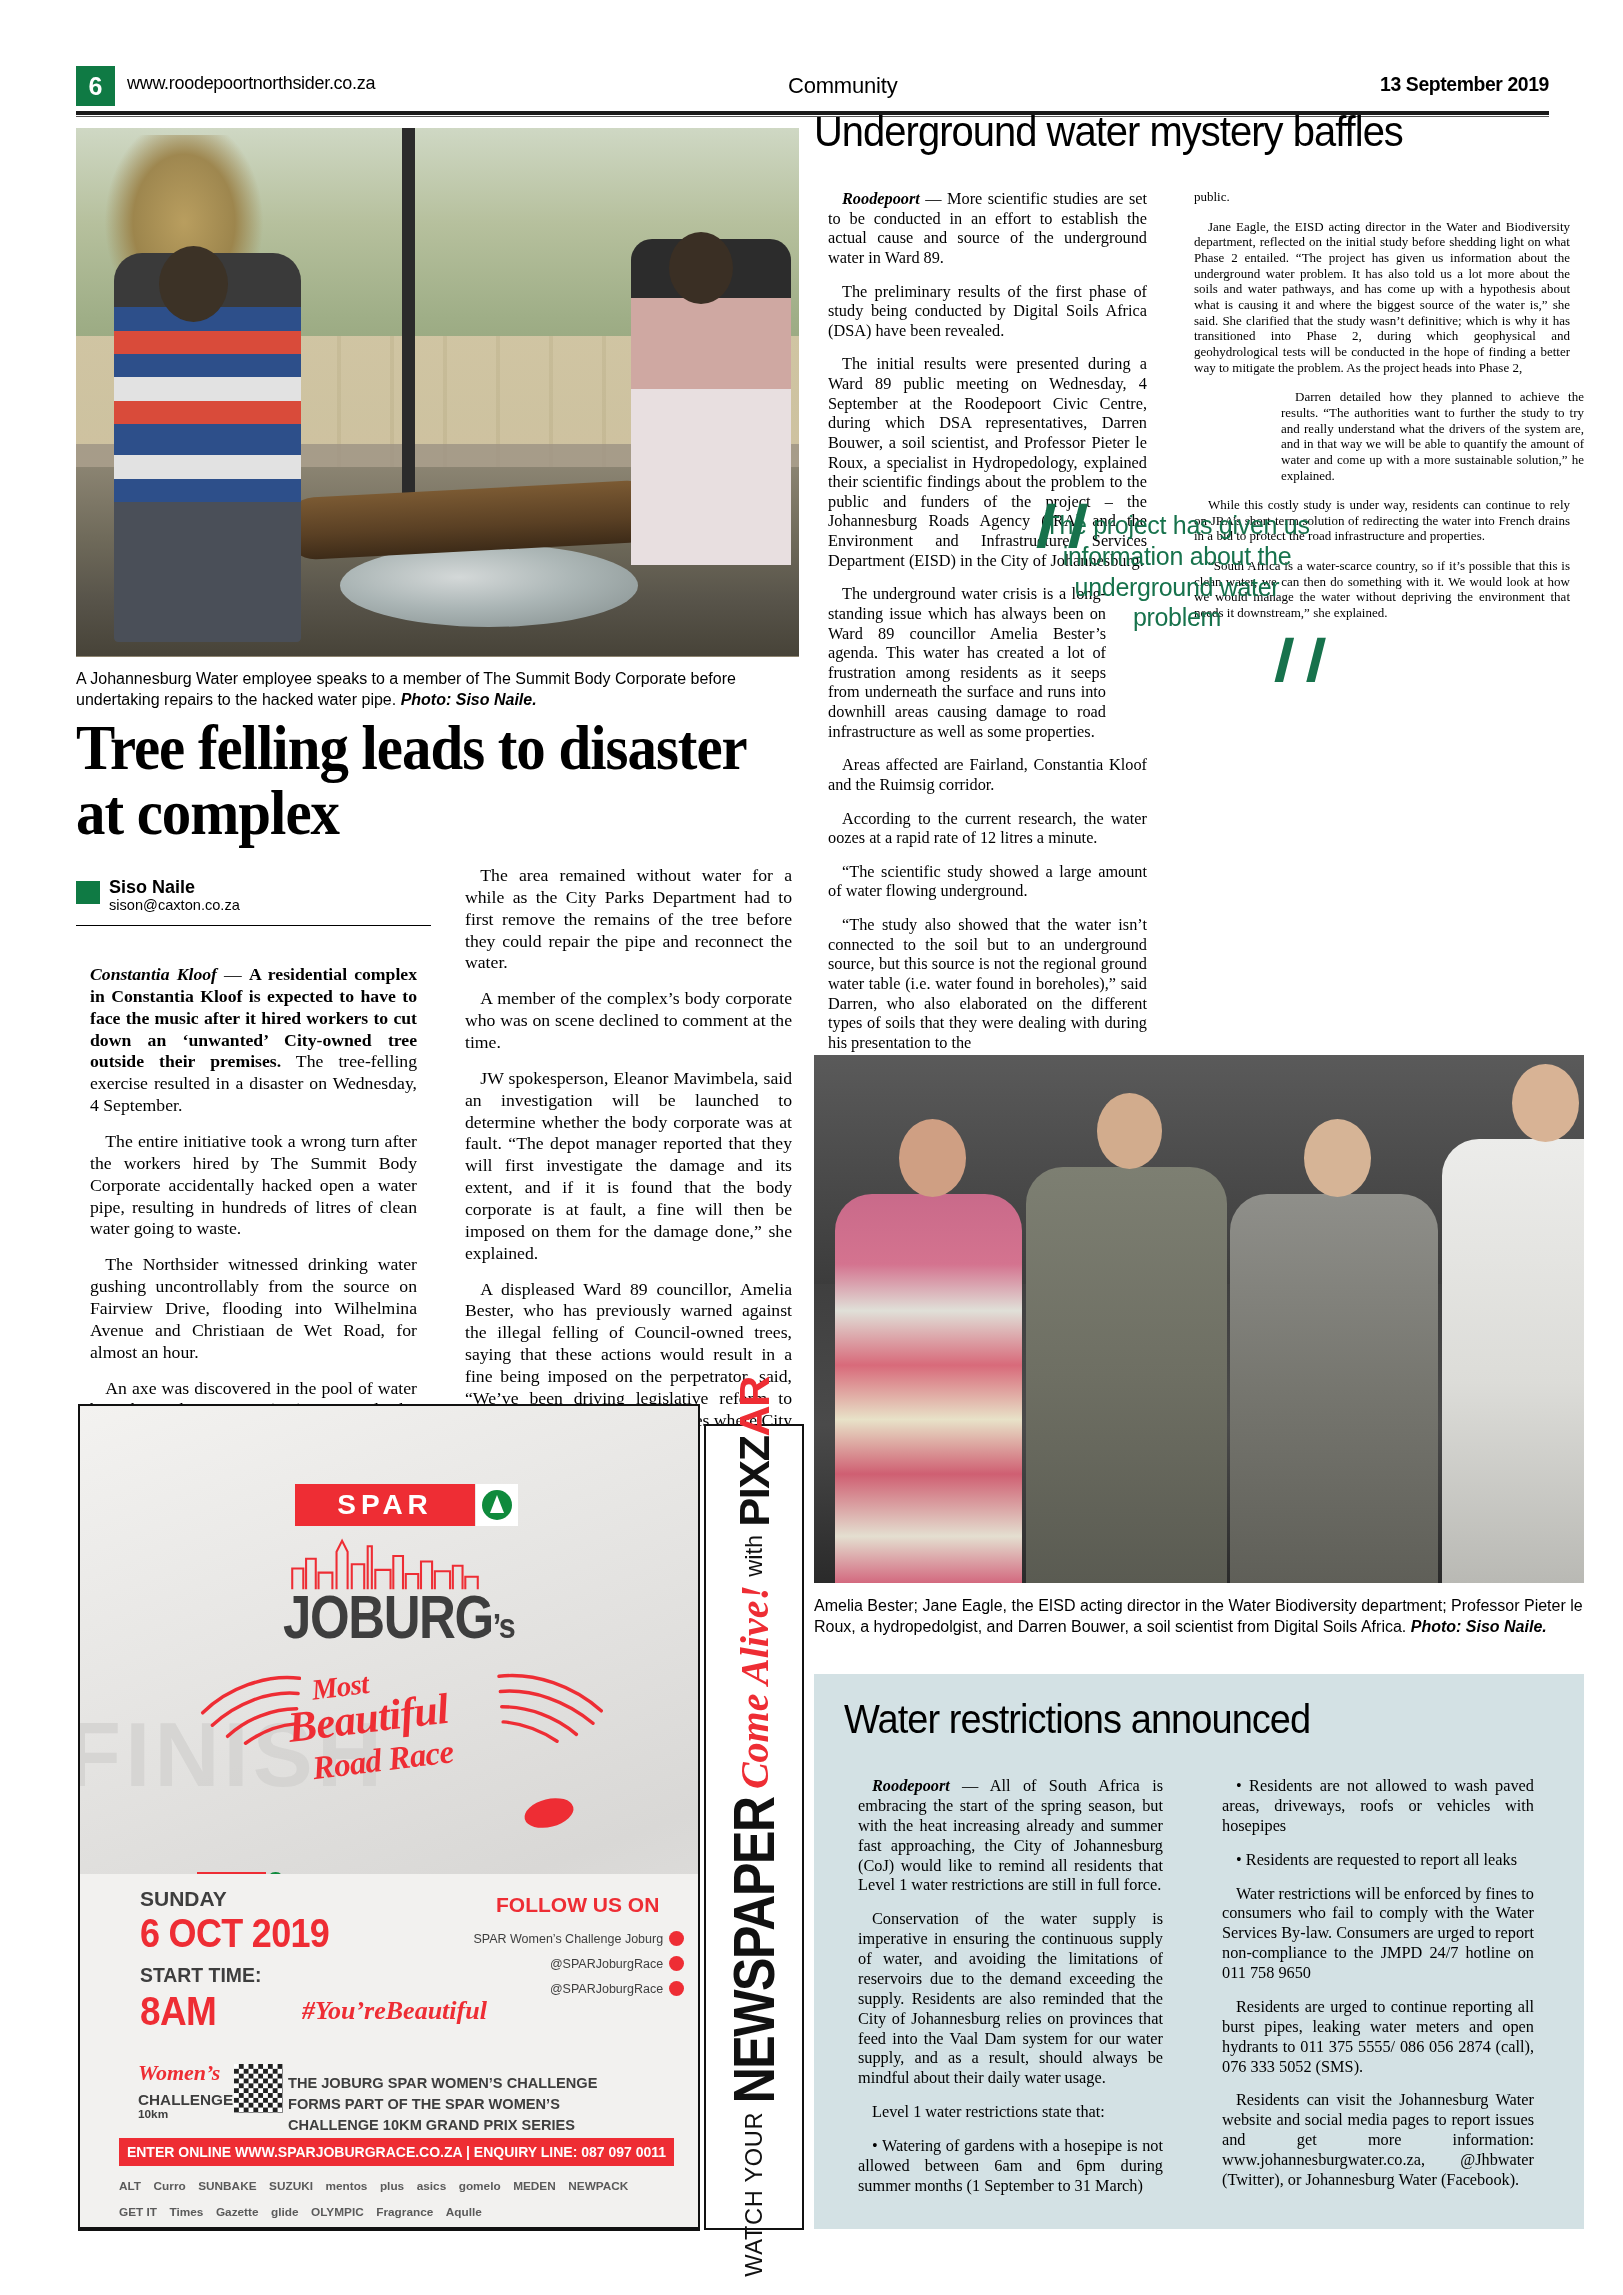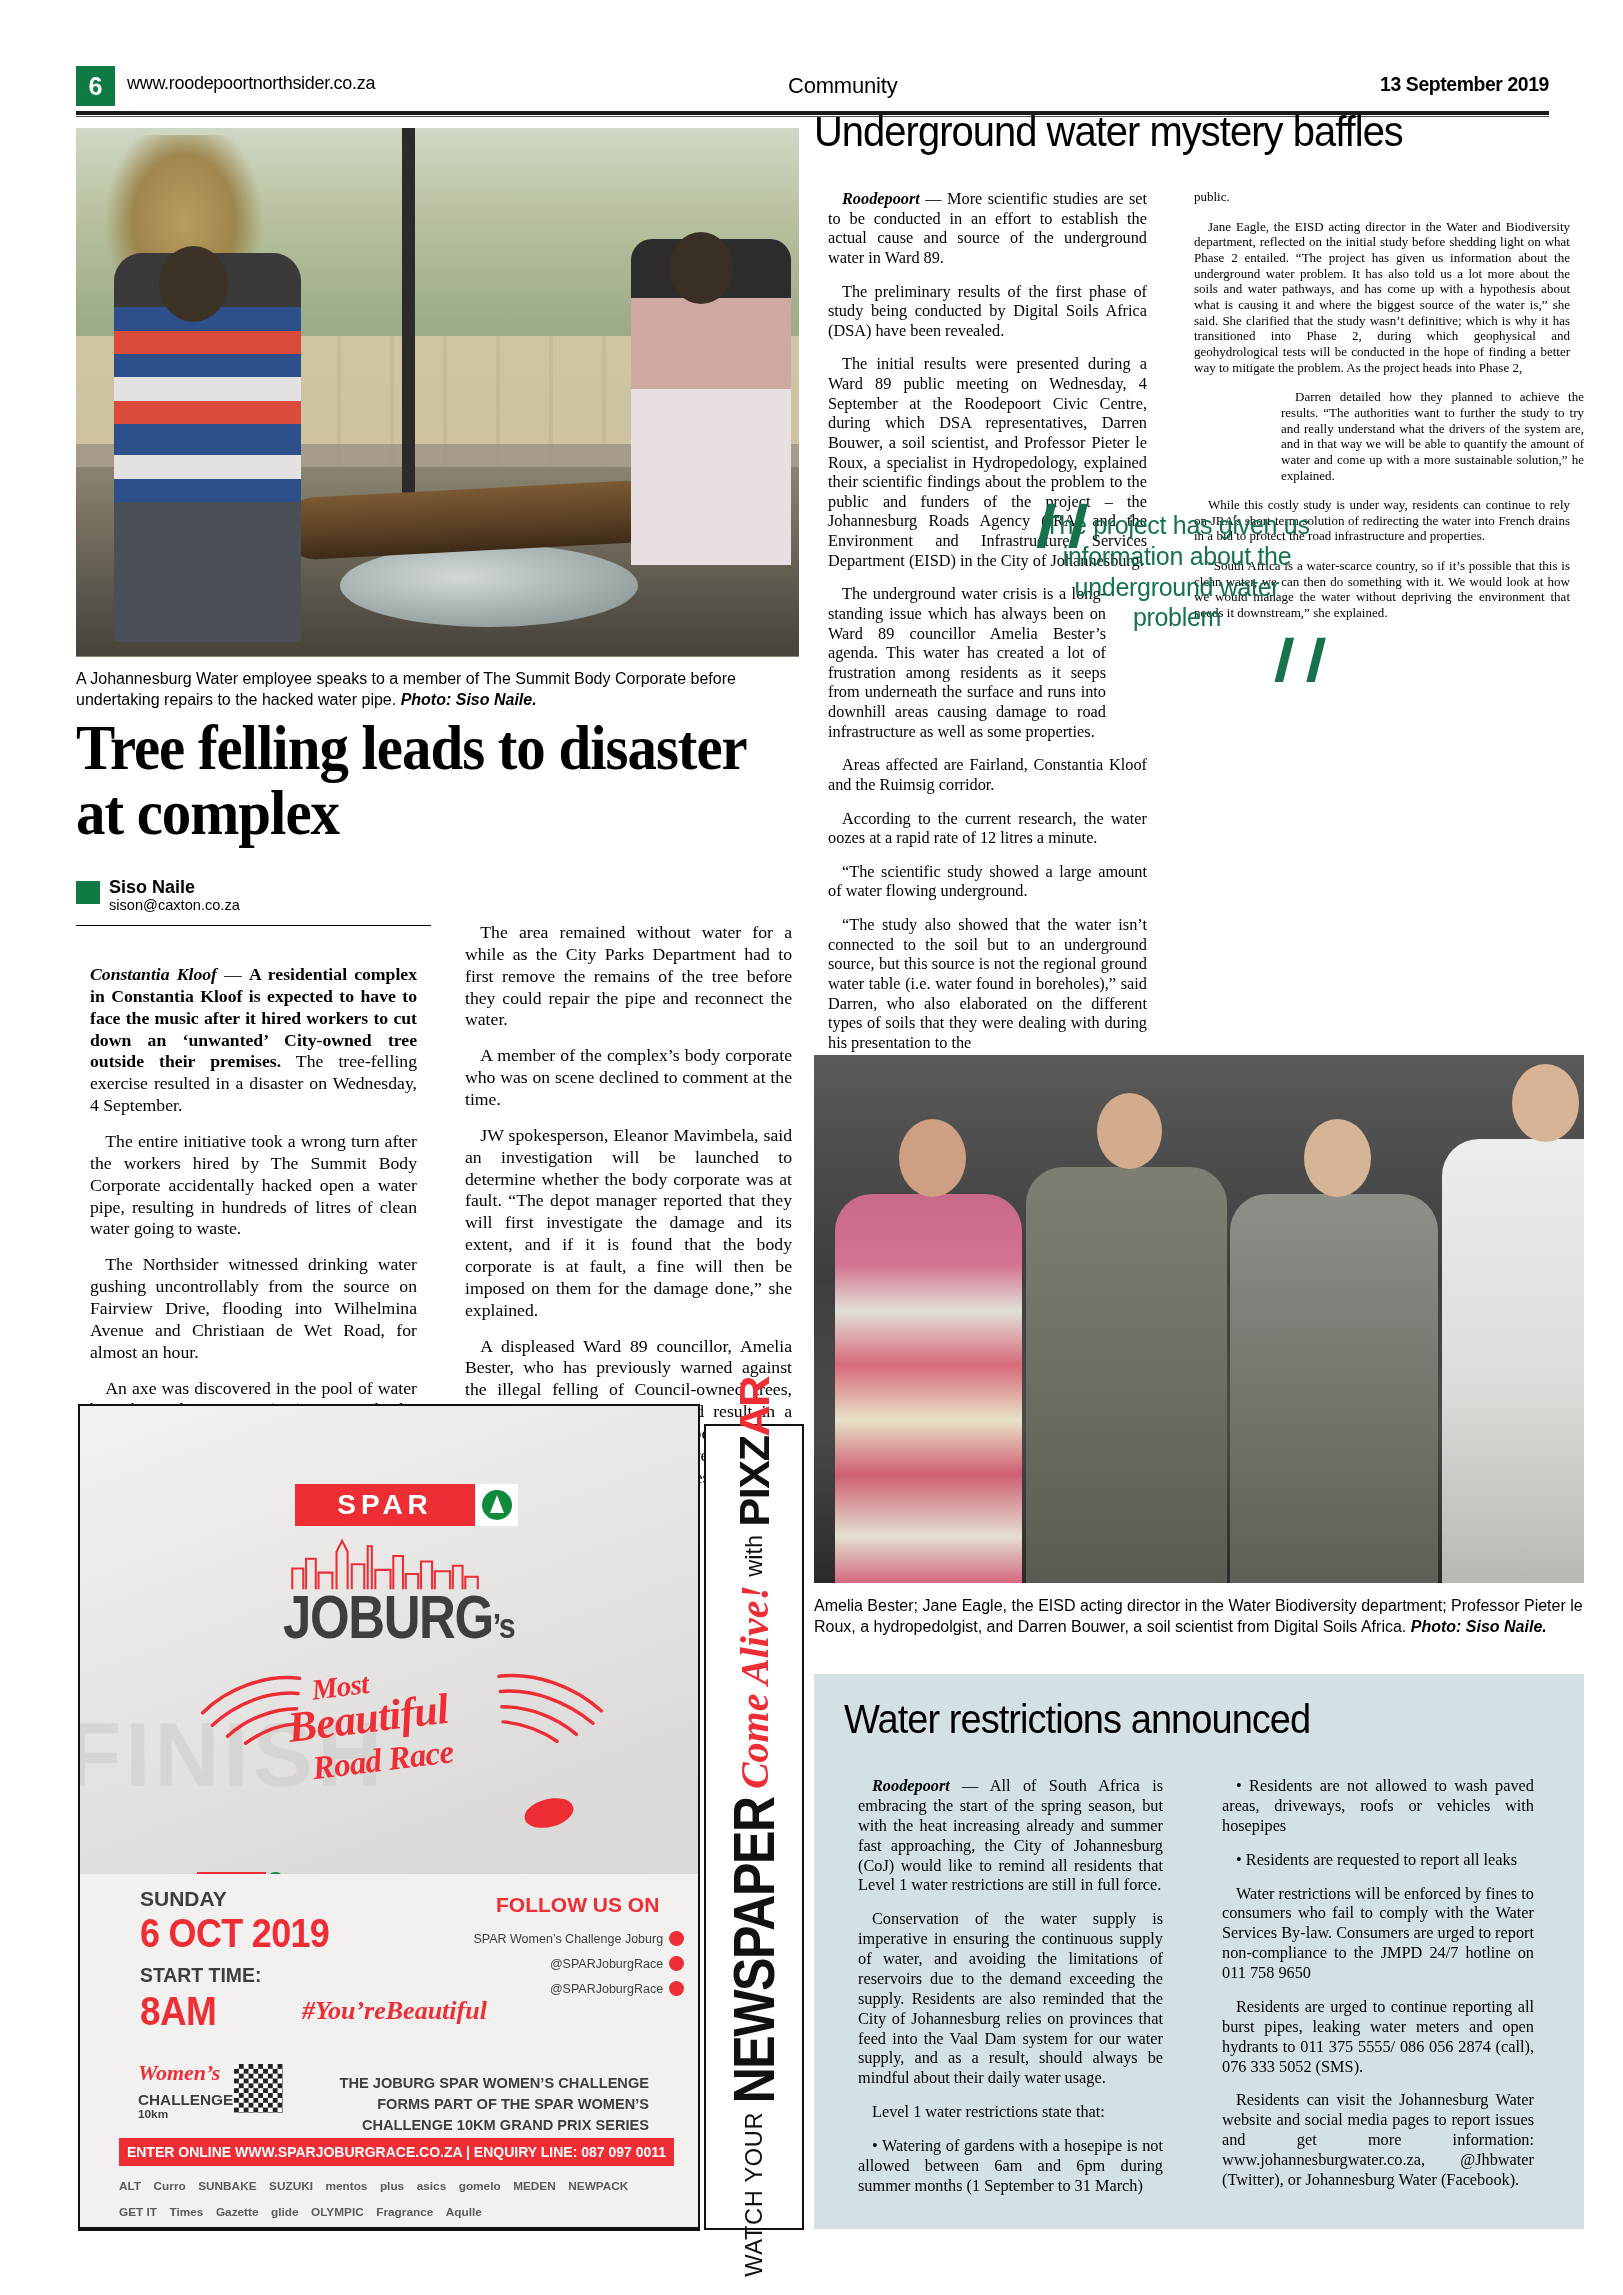--- a/index.html
+++ b/index.html
@@ -61,21 +61,21 @@
   .byline .em{position:absolute;left:33px;top:19.4px;font-family:"Liberation Sans",sans-serif;font-size:14.6px;}
   .byline .ln{position:absolute;left:0;top:47px;width:355px;height:1.4px;background:#000;}
 
   .col{position:absolute;font-size:17.7px;line-height:1.235;text-align:justify;}
   .col p{margin:14px;text-indent:15.3px;}
   .col p.lead{text-indent:0;}
   .col p.lead b{font-weight:700;}
   .col p.lead .loc{font-weight:700;font-style:italic;}
 
   #lcol1{left:76px;top:950px;width:355px;}
-  #lcol2{left:451px;top:908px;width:355px;}
+  #lcol2{left:451px;top:851px;width:355px;}
 
   
   .hl2{position:absolute;left:814px;top:111px;width:770px;
      font-family:"Liberation Sans",sans-serif;font-weight:300;font-size:42px;line-height:1.0;
      letter-spacing:-1px;transform:scaleX(0.95);transform-origin:left top;}
 
   #rcol1{left:814px;top:175px;width:347px;font-size:16.3px;line-height:1.205;}
   #rcol2{left:1180px;top:175px;width:404px;font-size:13px;line-height:1.205;}
   #rcol1 p,#rcol2 p{text-indent:14px;}
 
@@ -197,21 +197,21 @@
   .followus{position:absolute;left:416px;top:19.4px;font-family:"Liberation Sans",sans-serif;
      font-weight:700;font-size:21px;color:#ee2d34;}
   .social{position:absolute;left:389px;top:53px;width:215px;
      font-family:"Liberation Sans",sans-serif;font-size:12.5px;color:#3e3e3e;line-height:2.0;}
   .sicon{display:inline-block;width:15.3px;height:15.3px;border-radius:50%;background:#ee2d34;
      margin-left:5.6px;vertical-align:-2.8px;}
   .wclogo{position:absolute;left:58px;top:186px;width:83px;height:64px;}
   .wclogo .wsq{position:absolute;left:0;top:0;width:83px;height:40px;
      font-family:"Liberation Serif",serif;font-style:italic;font-weight:700;color:#ee2d34;font-size:22px;}
   .grandprix{position:absolute;left:208px;top:199px;width:361px;
-     font-family:"Liberation Sans",sans-serif;font-weight:700;font-size:14.6px;color:#3e3e3e;line-height:1.45;text-align:right;}
+     font-family:"Liberation Sans",sans-serif;font-weight:700;font-size:14.6px;color:#3e3e3e;line-height:1.45;}
   .qrbox{position:absolute;left:154px;top:190px;width:49px;height:49px;
      background:repeating-conic-gradient(#222 0% 25%,#fff 0% 50%);background-size:9.7px 9.7px;}
   .enterbar{position:absolute;left:39px;top:264px;width:555px;height:28px;background:#ee2d34;
      display:flex;align-items:center;justify-content:center;}
   .enterbar span{color:#fff;font-family:"Liberation Sans",sans-serif;font-weight:700;font-size:14px;}
   .sponsors{position:absolute;left:39px;top:303px;width:555px;height:44px;
      display:flex;flex-wrap:wrap;gap:7px 12.5px;align-items:center;
      font-family:"Liberation Sans",sans-serif;font-weight:700;font-size:11.8px;color:#5a5a5a;}
 
   

